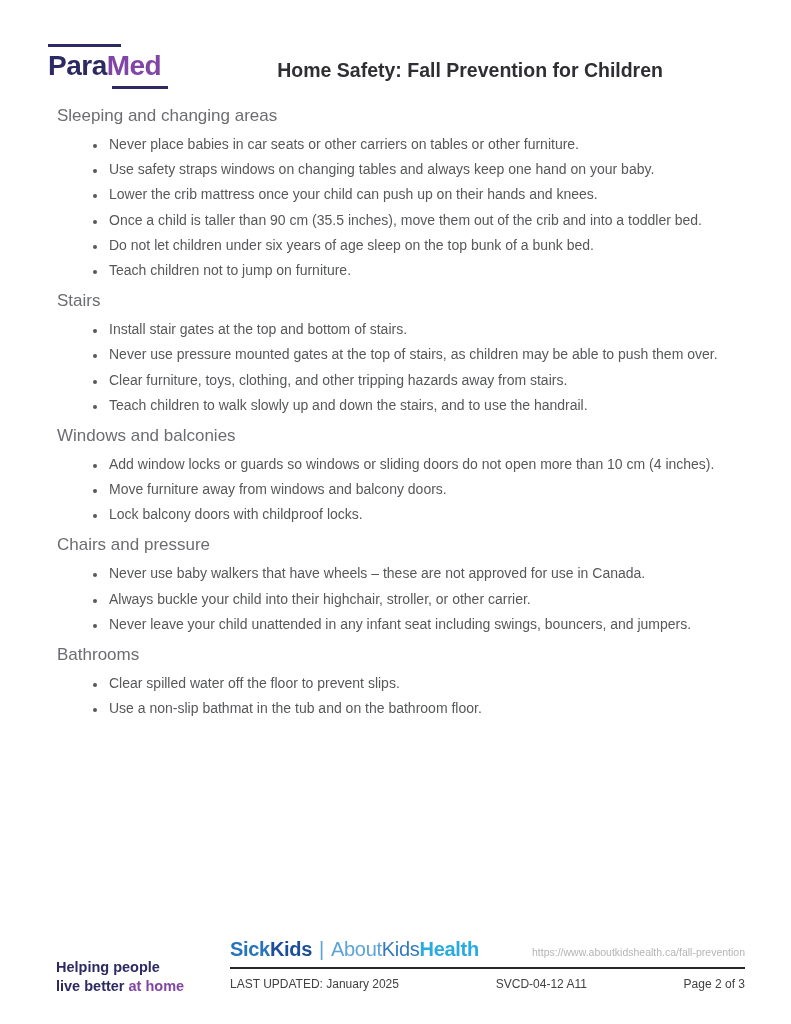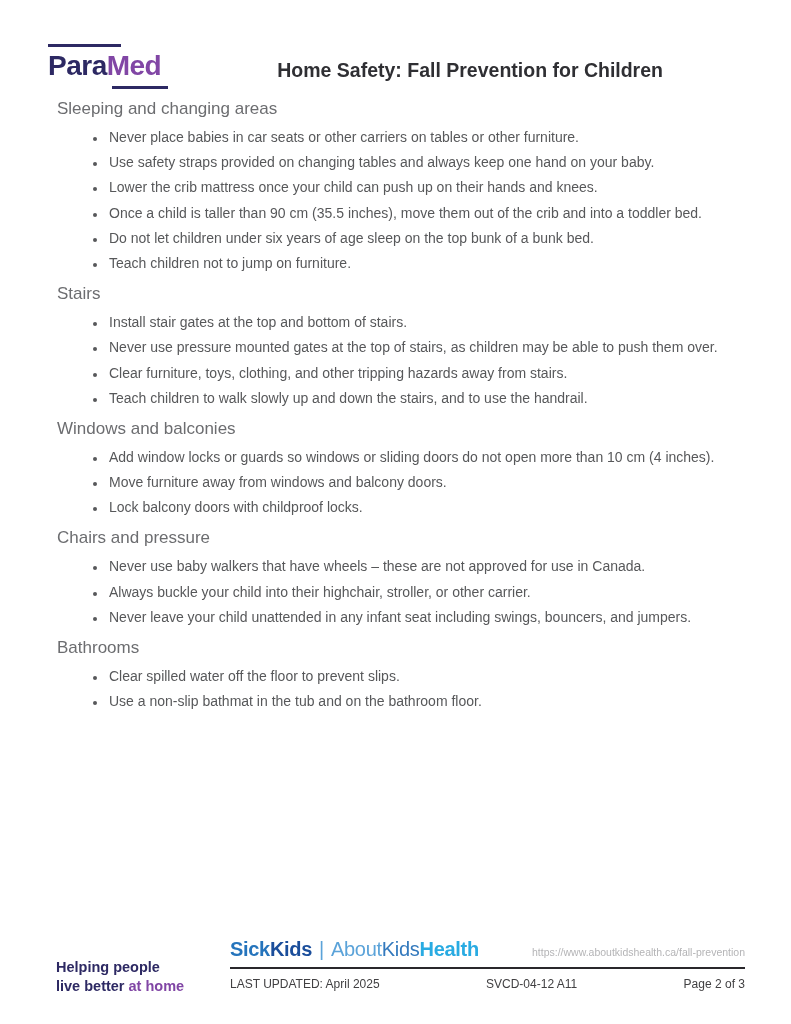--- a/index.html
+++ b/index.html
@@ -67,21 +67,21 @@
   .main{
     padding:0 46px 0 57px;
   }
   .main-heading{
     margin-top:33px;
     font-size:20.5px;
     font-weight:700;
     color:var(--blue-heading);
   }
   .section{margin-top:12px;}
-  .section:first-child{margin-top:10px;}
+  .section:first-child{margin-top:17px;}
   .section-heading{
     font-size:17px;
     font-weight:400;
     color:var(--gray-heading);
     margin-bottom:9px;
   }
   .bullet-list{
     list-style:disc;
     padding-left:50px;
   }
@@ -158,21 +158,21 @@
     </div>
     <div class="doc-title">Home Safety: Fall Prevention for Children</div>
   </div>
 
   <div class="main">
     <div>
     <div class="section">
       <h2 class="section-heading">Sleeping and changing areas</h2>
       <ul class="bullet-list">
             <li>Never place babies in car seats or other carriers on tables or other furniture.</li>
-            <li>Use safety straps provided on changing tables and always keep one hand on your baby.</li>
+            <li>Use safety straps windows on changing tables and always keep one hand on your baby.</li>
             <li>Lower the crib mattress once your child can push up on their hands and knees.</li>
             <li>Once a child is taller than 90 cm (35.5 inches), move them out of the crib and into a toddler bed.</li>
             <li>Do not let children under six years of age sleep on the top bunk of a bunk bed.</li>
             <li>Teach children not to jump on furniture.</li>
           </ul>
     </div>
 
     <div class="section">
       <h2 class="section-heading">Stairs</h2>
       <ul class="bullet-list">
@@ -216,19 +216,19 @@
     <div><span>live better </span><span class="accent">at home</span></div>
   </div>
 
   <div class="footer-center">
     <div class="footer-logo-row">
       <div class="akh-logo"><span class="sick">Sick</span><span class="kids">Kids</span><span class="sep">|</span><span class="about">About</span><span class="kids2">Kids</span><span class="health">Health</span></div>
       <div class="footer-url">https://www.aboutkidshealth.ca/fall-prevention</div>
     </div>
     <div class="footer-divider"></div>
     <div class="footer-bottom-row">
-      <span>LAST UPDATED: April 2025</span>
+      <span>LAST UPDATED: January 2025</span>
       <span>SVCD-04-12 A11</span>
       <span>Page 2 of 3</span>
     </div>
   </div>
 
 </div>
 
 </body></html>

